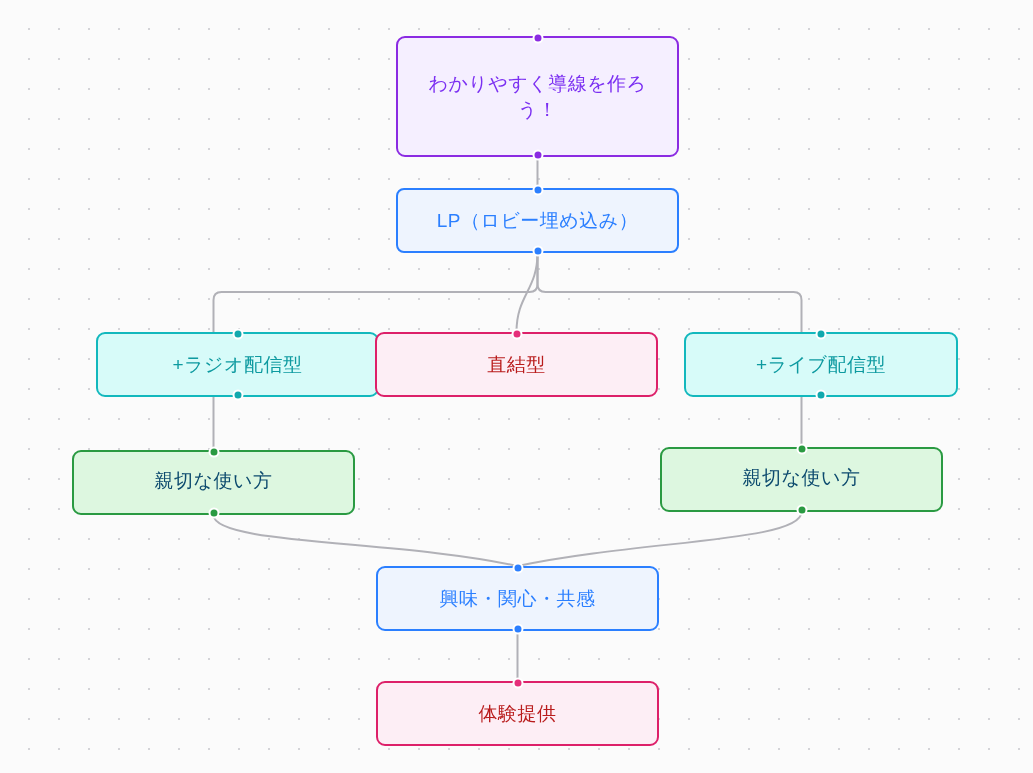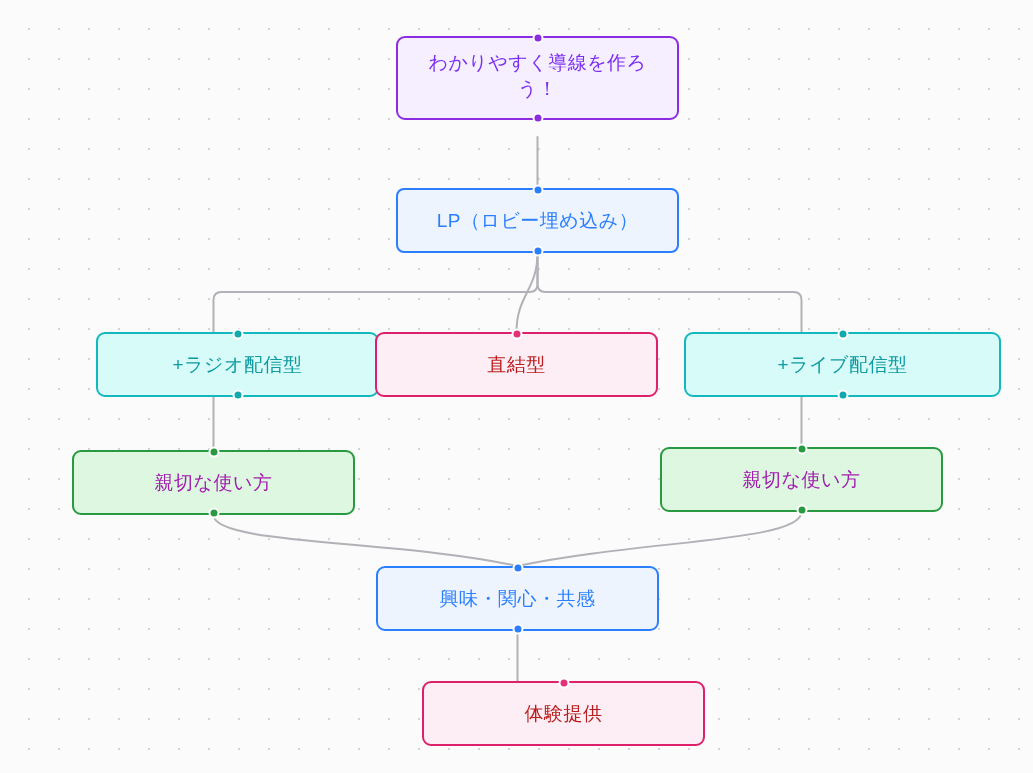--- a/index.html
+++ b/index.html
@@ -41,21 +41,21 @@
   .handle.top{top:0;}
   .handle.bottom{top:100%;}
   .n-purple{border-color:#8b2be2;background:#f5efff;color:#7b2ff2;}
   .n-purple .handle{background:#8b2be2;}
   .n-blue{border-color:#2b7fff;background:#eef4fe;color:#2b7fff;}
   .n-blue .handle{background:#2b7fff;}
   .n-teal{border-color:#12b8bd;background:#d7fbf9;color:#0e9aa0;margin-left:24px;}
   .n-teal .handle{background:#12a9ae;}
   .n-pink{border-color:#dd2069;background:#fdeef5;color:#b91c1c;}
   .n-pink .handle{background:#e5307a;}
-  .n-green{border-color:#2a9a42;background:#ddf7e0;color:#a21caf;}
+  .n-green{border-color:#2a9a42;background:#ddf7e0;color:#0c4a6e;font-family:Liberation Mono, monospace;}
   .n-green .handle{background:#2a9a42;}
 </style>
 </head>
 <body>
 
 <div id="canvas">
 
   <svg id="edge-layer" viewBox="0 0 1033 773" xmlns="http://www.w3.org/2000/svg">
     <g fill="none" stroke="#b1b1b7" stroke-width="2" stroke-linecap="round" stroke-linejoin="round">
       <path d="M537.5,137 L537.5,188"></path>
@@ -63,21 +63,21 @@
       <path d="M537.5,253 C537.5,290 516.5,295 516.5,332"></path>
       <path d="M537.5,253 L537.5,284 Q537.5,292 545.5,292 L793.5,292 Q801.5,292 801.5,300 L801.5,332"></path>
       <path d="M213.5,397 L213.5,450"></path>
       <path d="M801.5,397 L801.5,447"></path>
       <path d="M213.5,515 C213.5,545 400,540 517.5,566"></path>
       <path d="M801.5,512 C801.5,542 640,540 517.5,566"></path>
       <path d="M517.5,631 L517.5,681"></path>
     </g>
   </svg>
 
-  <div class="node n-purple" style="left:396px;top:36px;width:283px;height:84px;font-family:Liberation Mono, monospace;">
+  <div class="node n-purple" style="left:396px;top:36px;width:283px;height:121px;">
     <span class="handle top"></span>
     <span>わかりやすく導線を作ろう！</span>
     <span class="handle bottom"></span>
   </div>
 
   <div class="node n-blue" style="left:396px;top:188px;width:283px;height:65px;border-radius:8px;">
     <span class="handle top"></span>
     <span>LP（ロビー埋め込み）</span>
     <span class="handle bottom"></span>
   </div>
@@ -86,21 +86,21 @@
     <span class="handle top"></span>
     <span>+ラジオ配信型</span>
     <span class="handle bottom"></span>
   </div>
 
   <div class="node n-pink" style="left:375px;top:332px;width:283px;height:65px;">
     <span class="handle top"></span>
     <span>直結型</span>
   </div>
 
-  <div class="node n-teal" style="left:660px;top:332px;width:317px;height:65px;">
+  <div class="node n-teal" style="left:660px;top:332px;width:274px;height:65px;">
     <span class="handle top"></span>
     <span>+ライブ配信型</span>
     <span class="handle bottom"></span>
   </div>
 
   <div class="node n-green" style="left:72px;top:450px;width:283px;height:65px;">
     <span class="handle top"></span>
     <span>親切な使い方</span>
     <span class="handle bottom"></span>
   </div>
@@ -110,18 +110,18 @@
     <span>親切な使い方</span>
     <span class="handle bottom"></span>
   </div>
 
   <div class="node n-blue" style="left:376px;top:566px;width:283px;height:65px;">
     <span class="handle top"></span>
     <span>興味・関心・共感</span>
     <span class="handle bottom"></span>
   </div>
 
-  <div class="node n-pink" style="left:376px;top:681px;width:283px;height:65px;margin-left:46px;">
+  <div class="node n-pink" style="left:376px;top:681px;width:283px;height:65px;">
     <span class="handle top"></span>
     <span>体験提供</span>
   </div>
 
 </div>
 
 </body></html>

